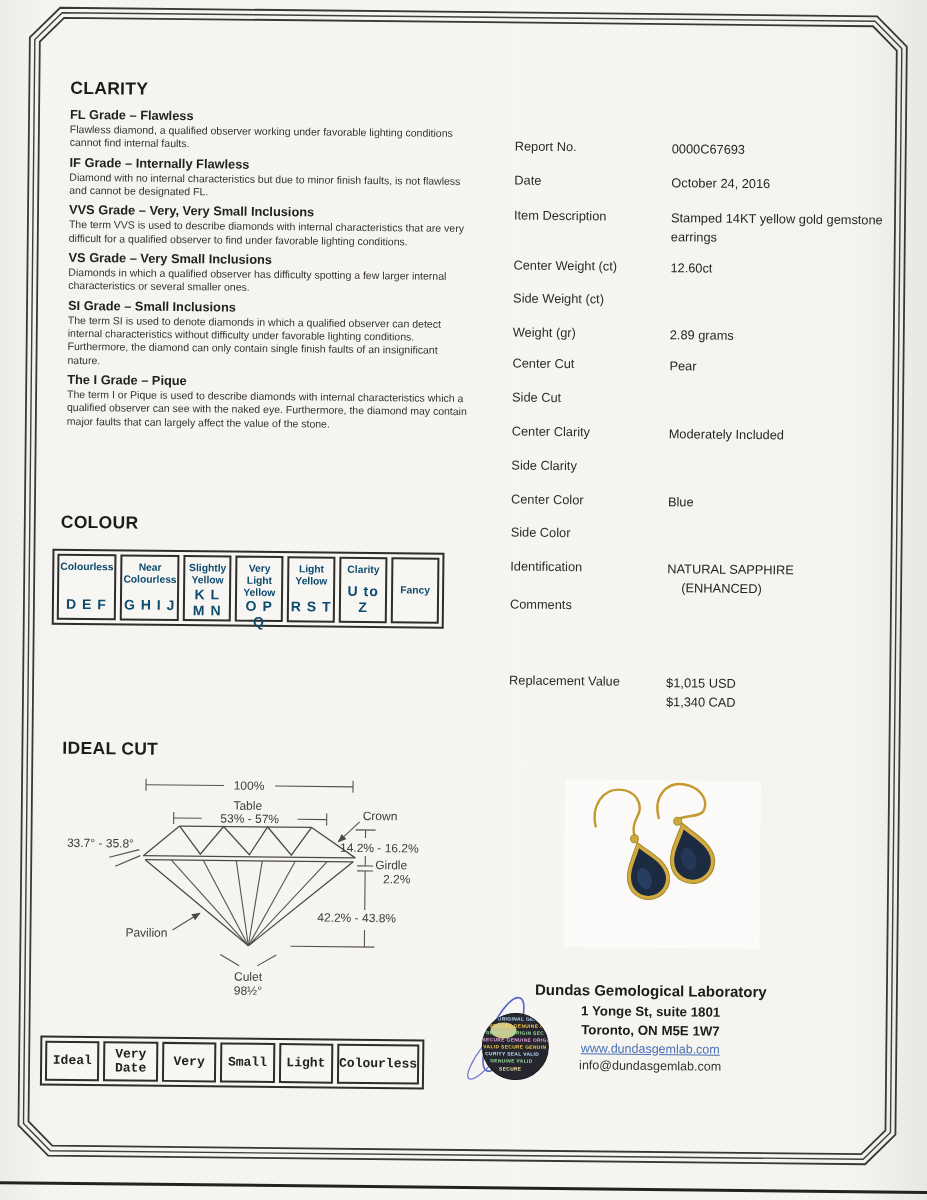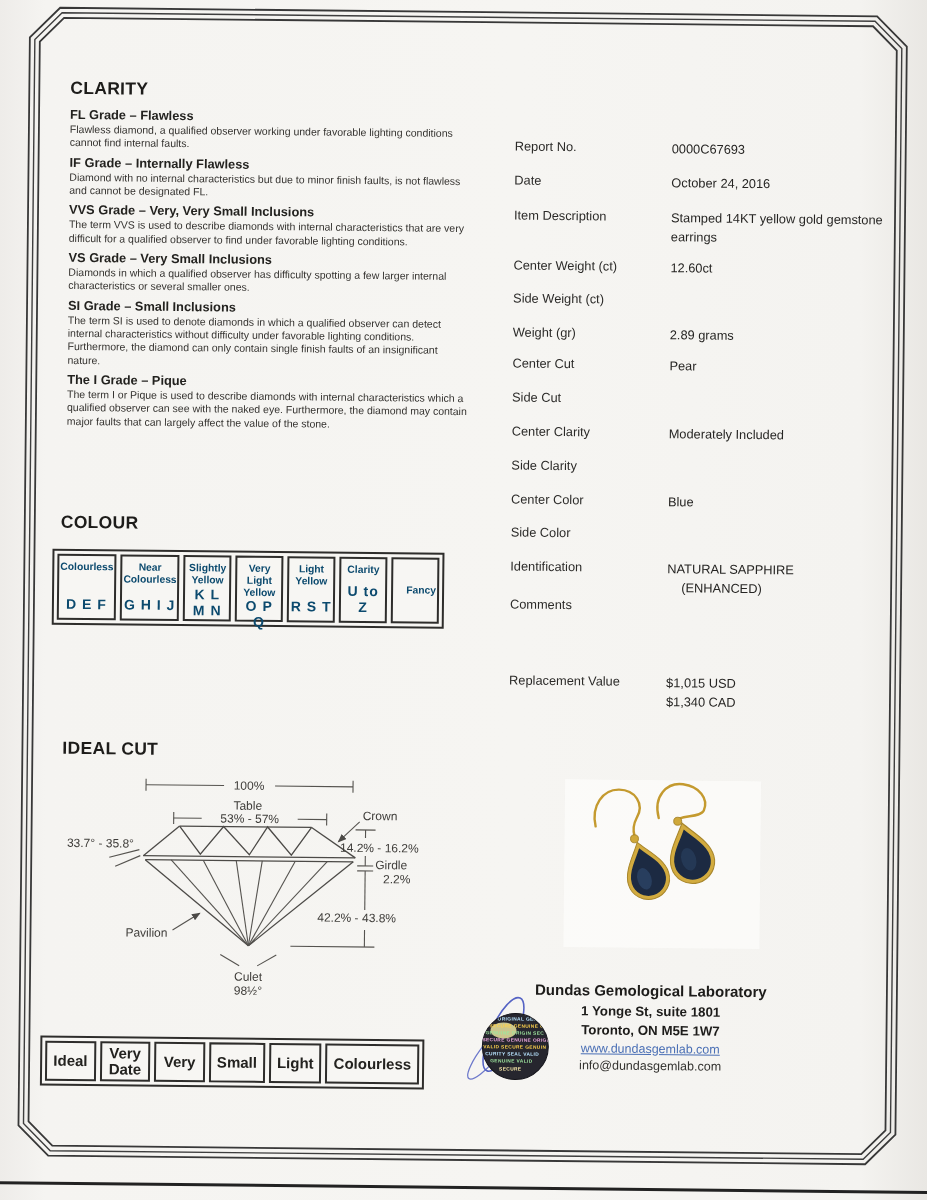--- a/index.html
+++ b/index.html
@@ -30,39 +30,39 @@
     margin-top:16px; margin-left:-8px; width:392px;
     border:2px solid #2e2d2b; padding:3px; display:flex; gap:4px; background:#f7f6f3;
   }
   .grade-cell {
     flex:1 1 0; border:2px solid #2e2d2b; height:66px; padding:5px 1px 6px;
     display:flex; flex-direction:column; justify-content:space-between;
     text-align:center; font-weight:bold; color:#0c4a6e;
   }
   .grade-cell .gname   { font-size:10.3px; line-height:1.15; }
   .grade-cell .gletters{ font-size:14px; letter-spacing:1px; }
-  .grade-cell.center-only { justify-content:center;align-items:flex-end; }
+  .grade-cell.center-only { justify-content:center; }
 
   
   .idealcut { position:absolute; left:56px; top:742px; width:410px; }
   .idealcut h1 { margin-left:8px; }
   .idealcut svg { display:block; }
   .dg-line  { stroke:#4c4a47; stroke-width:1.3; fill:none; }
   .dg-thin  { stroke:#55534f; stroke-width:1.1; fill:none; }
   .dg-text  { fill:#3e3c39; font-size:12px; }
 
   
   .cut-table {
     position:absolute; left:45px; top:1040px; width:384px;
     border:2px solid #2e2d2b; padding:3px; display:flex; gap:4px; background:#f7f6f3;
   }
   .cut-cell {
     flex:1 1 0; border:2px solid #2e2d2b; height:40px;
     display:flex; align-items:center; justify-content:center; text-align:center;
-    font-size:15px; font-weight:bold; color:#23221f; line-height:1.1; padding:6px;
+    font-size:13px; font-weight:bold; color:#23221f; line-height:1.1; padding:0;font-family:Liberation Mono, monospace;
   }
 
   
   .report { position:absolute; inset:0; }
   .rrow   { position:absolute; left:510px; width:396px; display:flex; }
   .rlabel { flex:0 0 157px; font-size:12.8px; color:#2b2a28; }
   .rvalue { flex:1; font-size:12.8px; color:#262523; white-space:pre-wrap; line-height:1.45; }
 
   
   .lab { position:absolute; left:490px; top:980px; width:330px; text-align:center; color:#1d1c1a; }

